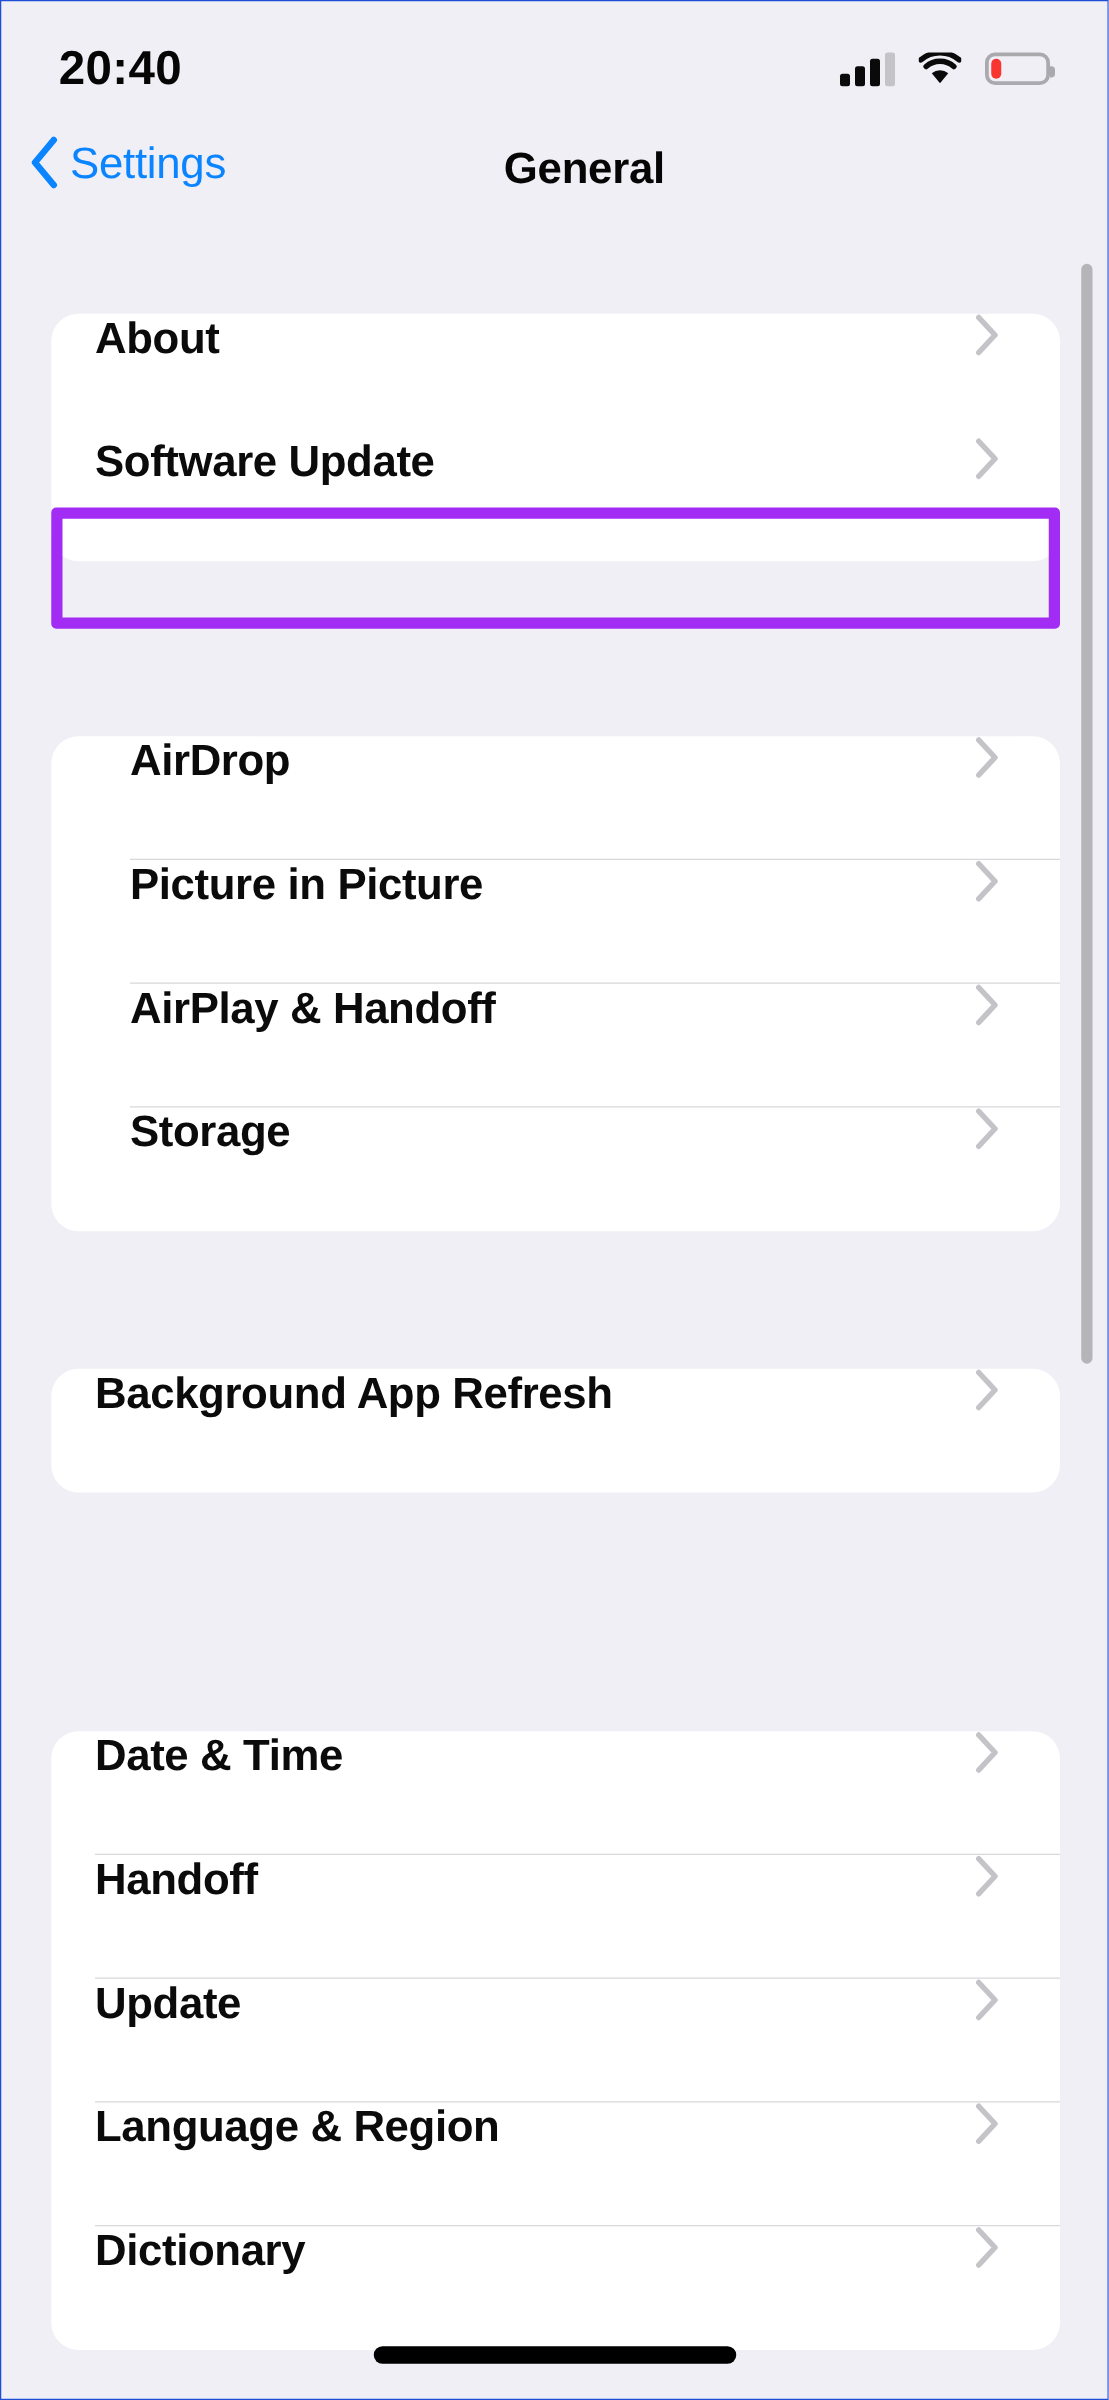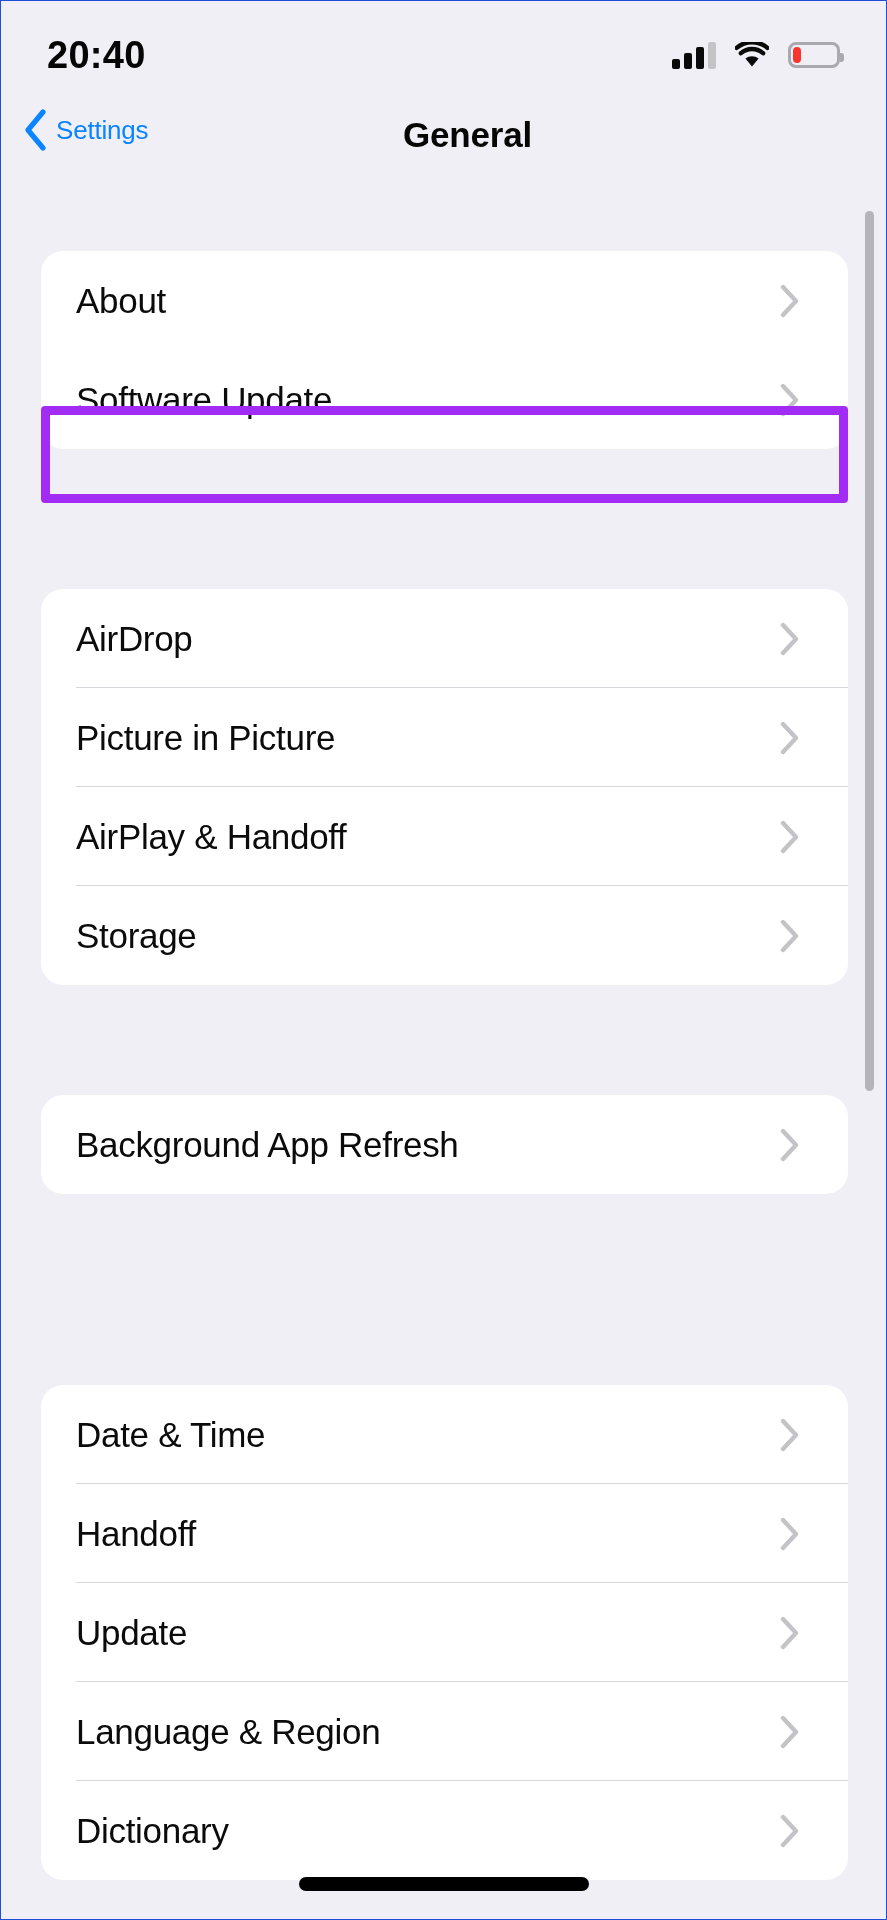--- a/index.html
+++ b/index.html
@@ -97,21 +97,21 @@
     display: flex;
     align-items: center;
     gap: 9px;
     cursor: pointer;
   }
   #back-chevron {
     width: 24px; height: 42px;
     display: block;
   }
   #back-label {
-    font-size: 26px;
+    font-size: 35px;
     color: #0a84ff;
     line-height: 1;
     letter-spacing: -0.2px;
   }
   #page-title {
     position: absolute;
     left: 0; right: 0;
     top: 14px;
     text-align: center;
     font-size: 35px;
@@ -133,23 +133,24 @@
     width: 807px;
     background: #ffffff;
     border-radius: 22px;
     overflow: hidden;
   }
 
   .row {
     position: relative;
     height: 99px;
     display: flex;
-    align-items: center;
+    align-items: flex-start;
     padding: 0 0 0 35px;
     cursor: pointer;
+    font-weight: bold;
   }
   .row-label {
     font-size: 35px;
     color: #0b0b0b;
     letter-spacing: -0.3px;
     flex: 1;
   }
   .row-chevron {
     width: 20px; height: 34px;
     margin-right: 48px;
@@ -255,21 +256,21 @@
         <span>
           <svg class="row-chevron" viewBox="0 0 20 34" xmlns="http://www.w3.org/2000/svg">
             <path d="M3 3 L16 17 L3 31" stroke="#c3c3c8" stroke-width="4.4" fill="none" stroke-linecap="round" stroke-linejoin="round"></path>
           </svg>
         </span>
       </div>
     </div>
 
     <div id="highlight-box"></div>
 
-    <div class="group" style="top:400px;">
+    <div class="group" style="top:400px;padding-left:28px;">
       <div class="row">
         <span class="row-label">AirDrop</span>
         <span>
           <svg class="row-chevron" viewBox="0 0 20 34" xmlns="http://www.w3.org/2000/svg">
             <path d="M3 3 L16 17 L3 31" stroke="#c3c3c8" stroke-width="4.4" fill="none" stroke-linecap="round" stroke-linejoin="round"></path>
           </svg>
         </span>
         <span class="divider"></span>
       </div>
       <div class="row">

